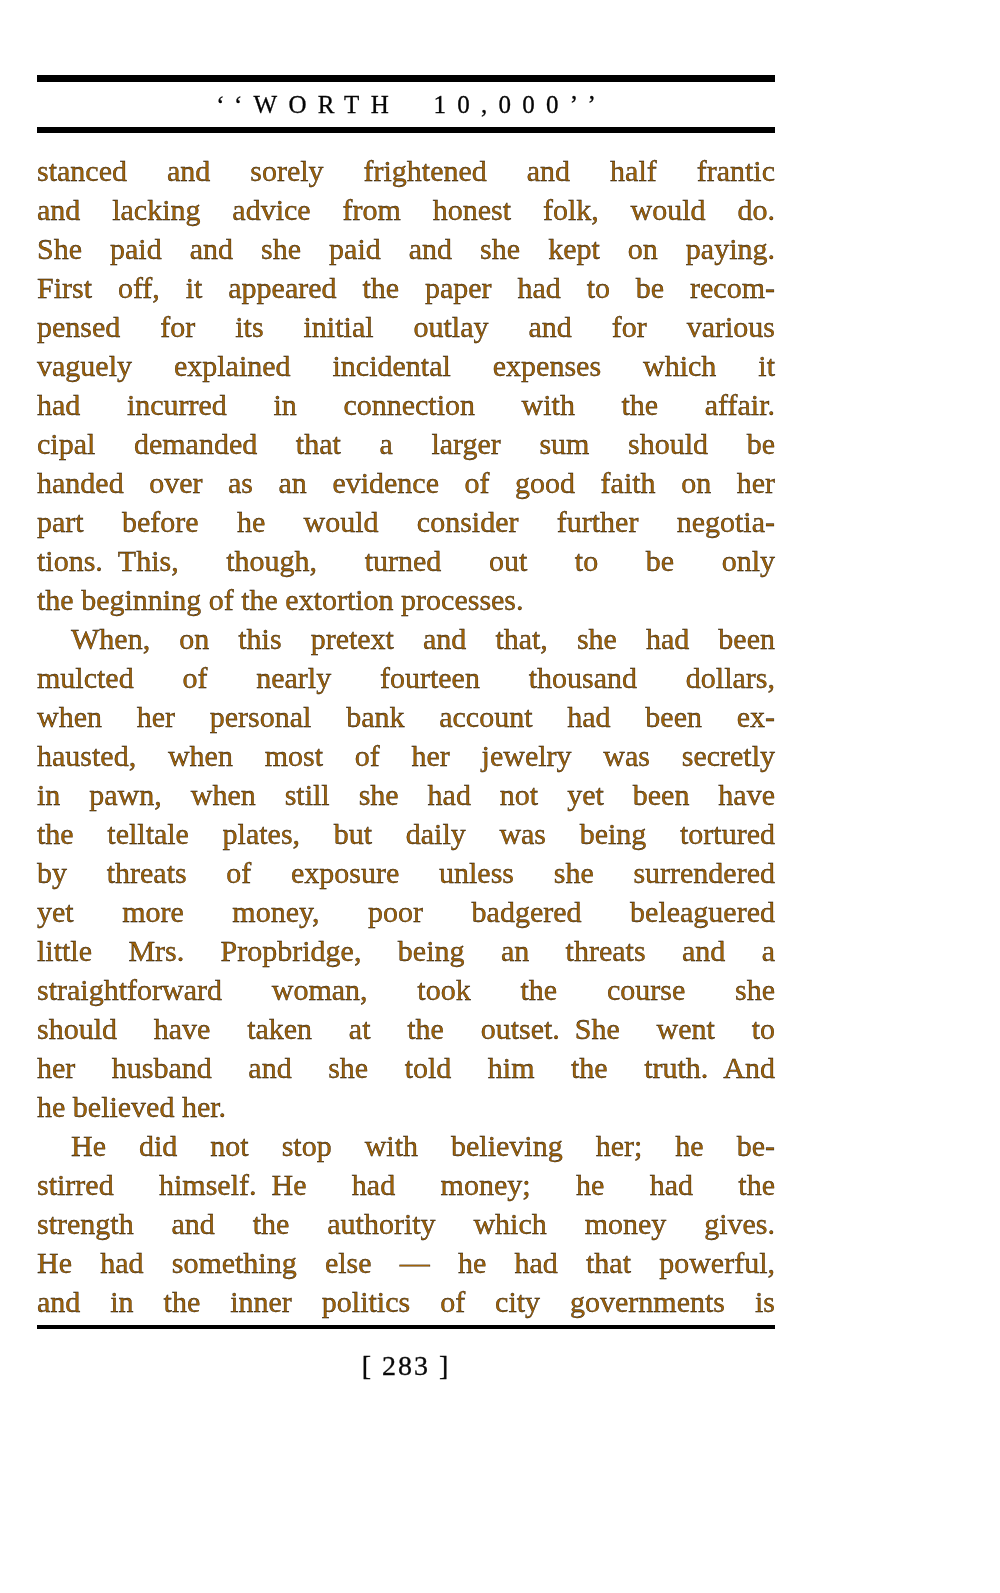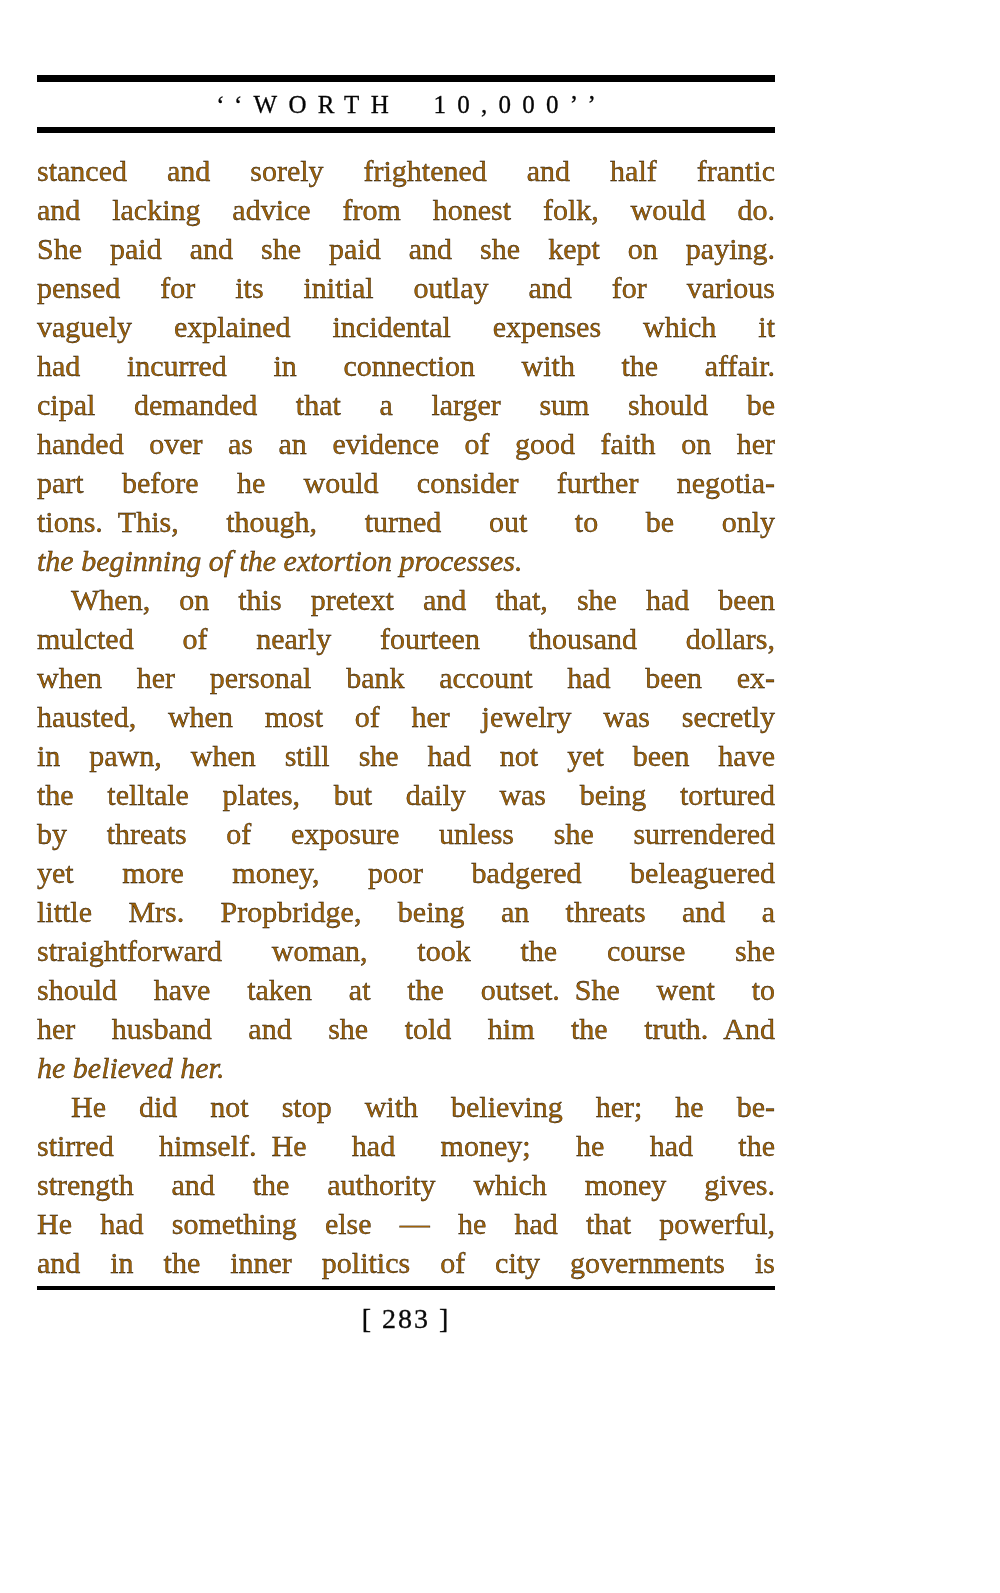--- a/index.html
+++ b/index.html
@@ -48,31 +48,30 @@
   .line {
     font-size: 30px;
     line-height: 39px;
     text-align: justify;
     text-align-last: justify;
     color: #a16207;
     -webkit-text-stroke: 0.35px #0a0a0a;
   }
   .line.para-end {
     text-align-last: left;
-    font-style: italic;
   }
   .line.indent {
     text-indent: 34px;
   }
   .rule-footer {
     margin-top: 4px;
     height: 4px;
   }
   .page-number {
-    margin-top: 13px;
+    margin-top: 21px;
     text-align: center;
     font-size: 28px;
     line-height: 32px;
     letter-spacing: 2px;
     -webkit-text-stroke: 0.35px #0a0a0a;
   }
 </style>
 </head>
 <body>
 
@@ -82,20 +81,21 @@
     <div>
       <div class="rule rule-header-top"></div>
       <div class="header-title">‘‘WORTH 10,000’’</div>
       <div class="rule rule-header-bottom"></div>
     </div>
 
     <div class="body-text" id="body-text">
         <div class="line">stanced and sorely frightened and half frantic</div>
         <div class="line">and lacking advice from honest folk, would do.</div>
         <div class="line">She paid and she paid and she kept on paying.</div>
+        <div class="line">First off, it appeared the paper had to be recom-</div>
         <div class="line">pensed for its initial outlay and for various</div>
         <div class="line">vaguely explained incidental expenses which it</div>
         <div class="line">had incurred in connection with the affair.</div>
         <div class="line">cipal demanded that a larger sum should be</div>
         <div class="line">handed over as an evidence of good faith on her</div>
         <div class="line">part before he would consider further negotia-</div>
         <div class="line">tions. This, though, turned out to be only</div>
         <div class="line para-end">the beginning of the extortion processes.</div>
         <div class="line indent">When, on this pretext and that, she had been</div>
         <div class="line">mulcted of nearly fourteen thousand dollars,</div>

